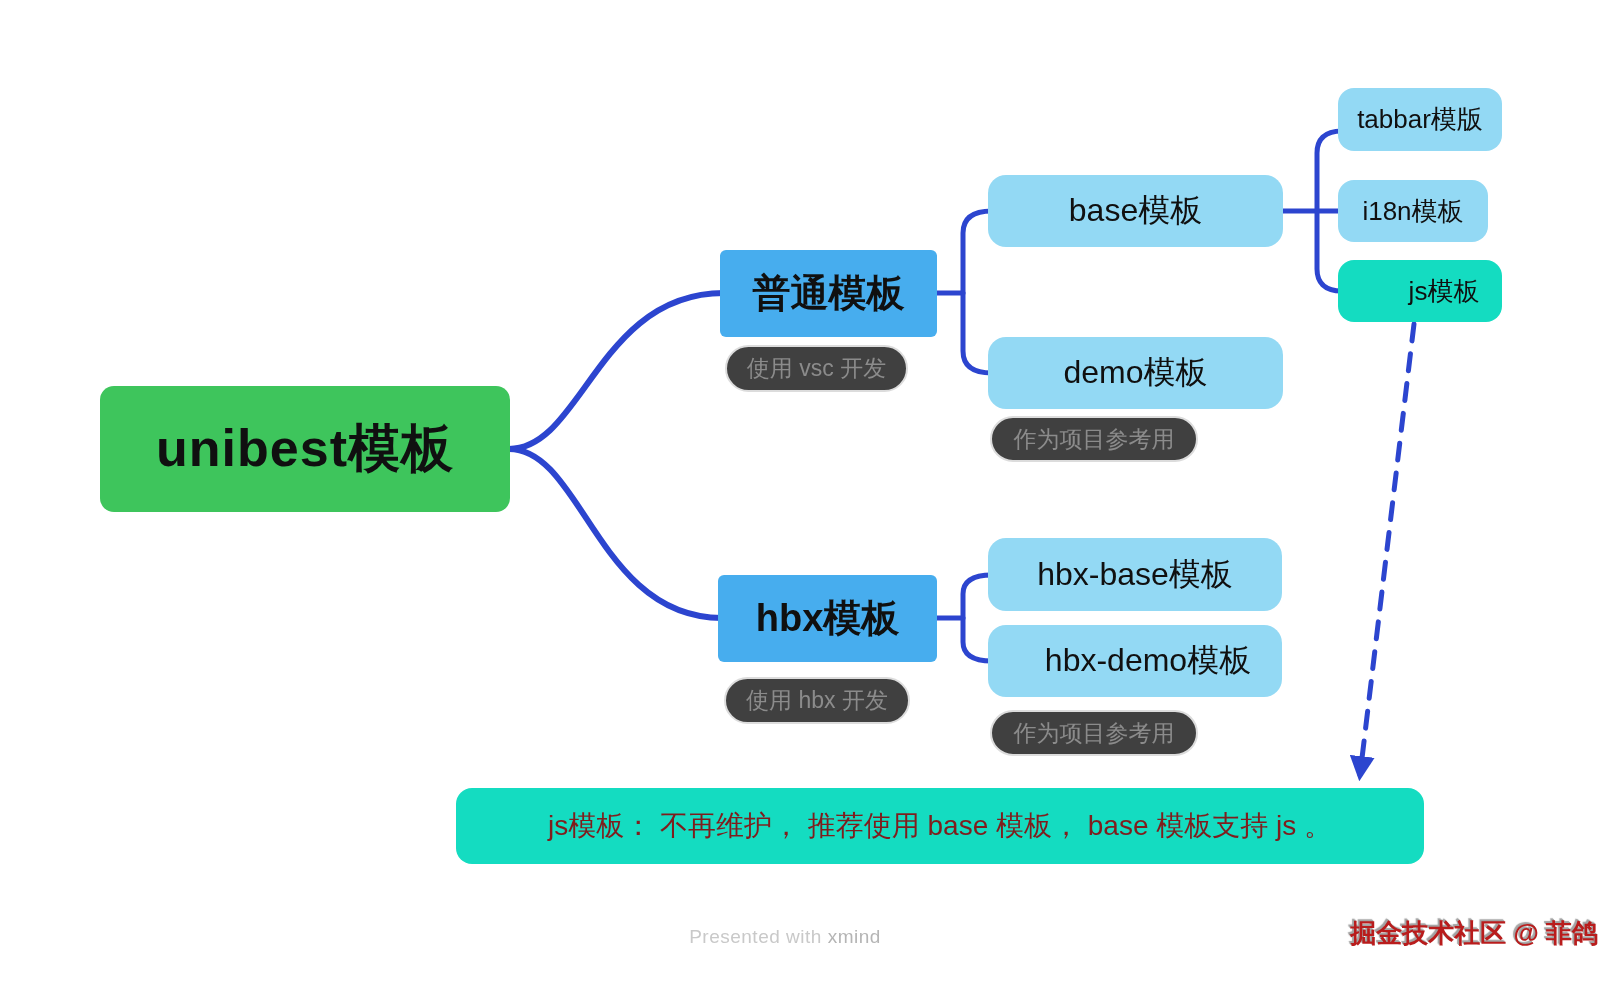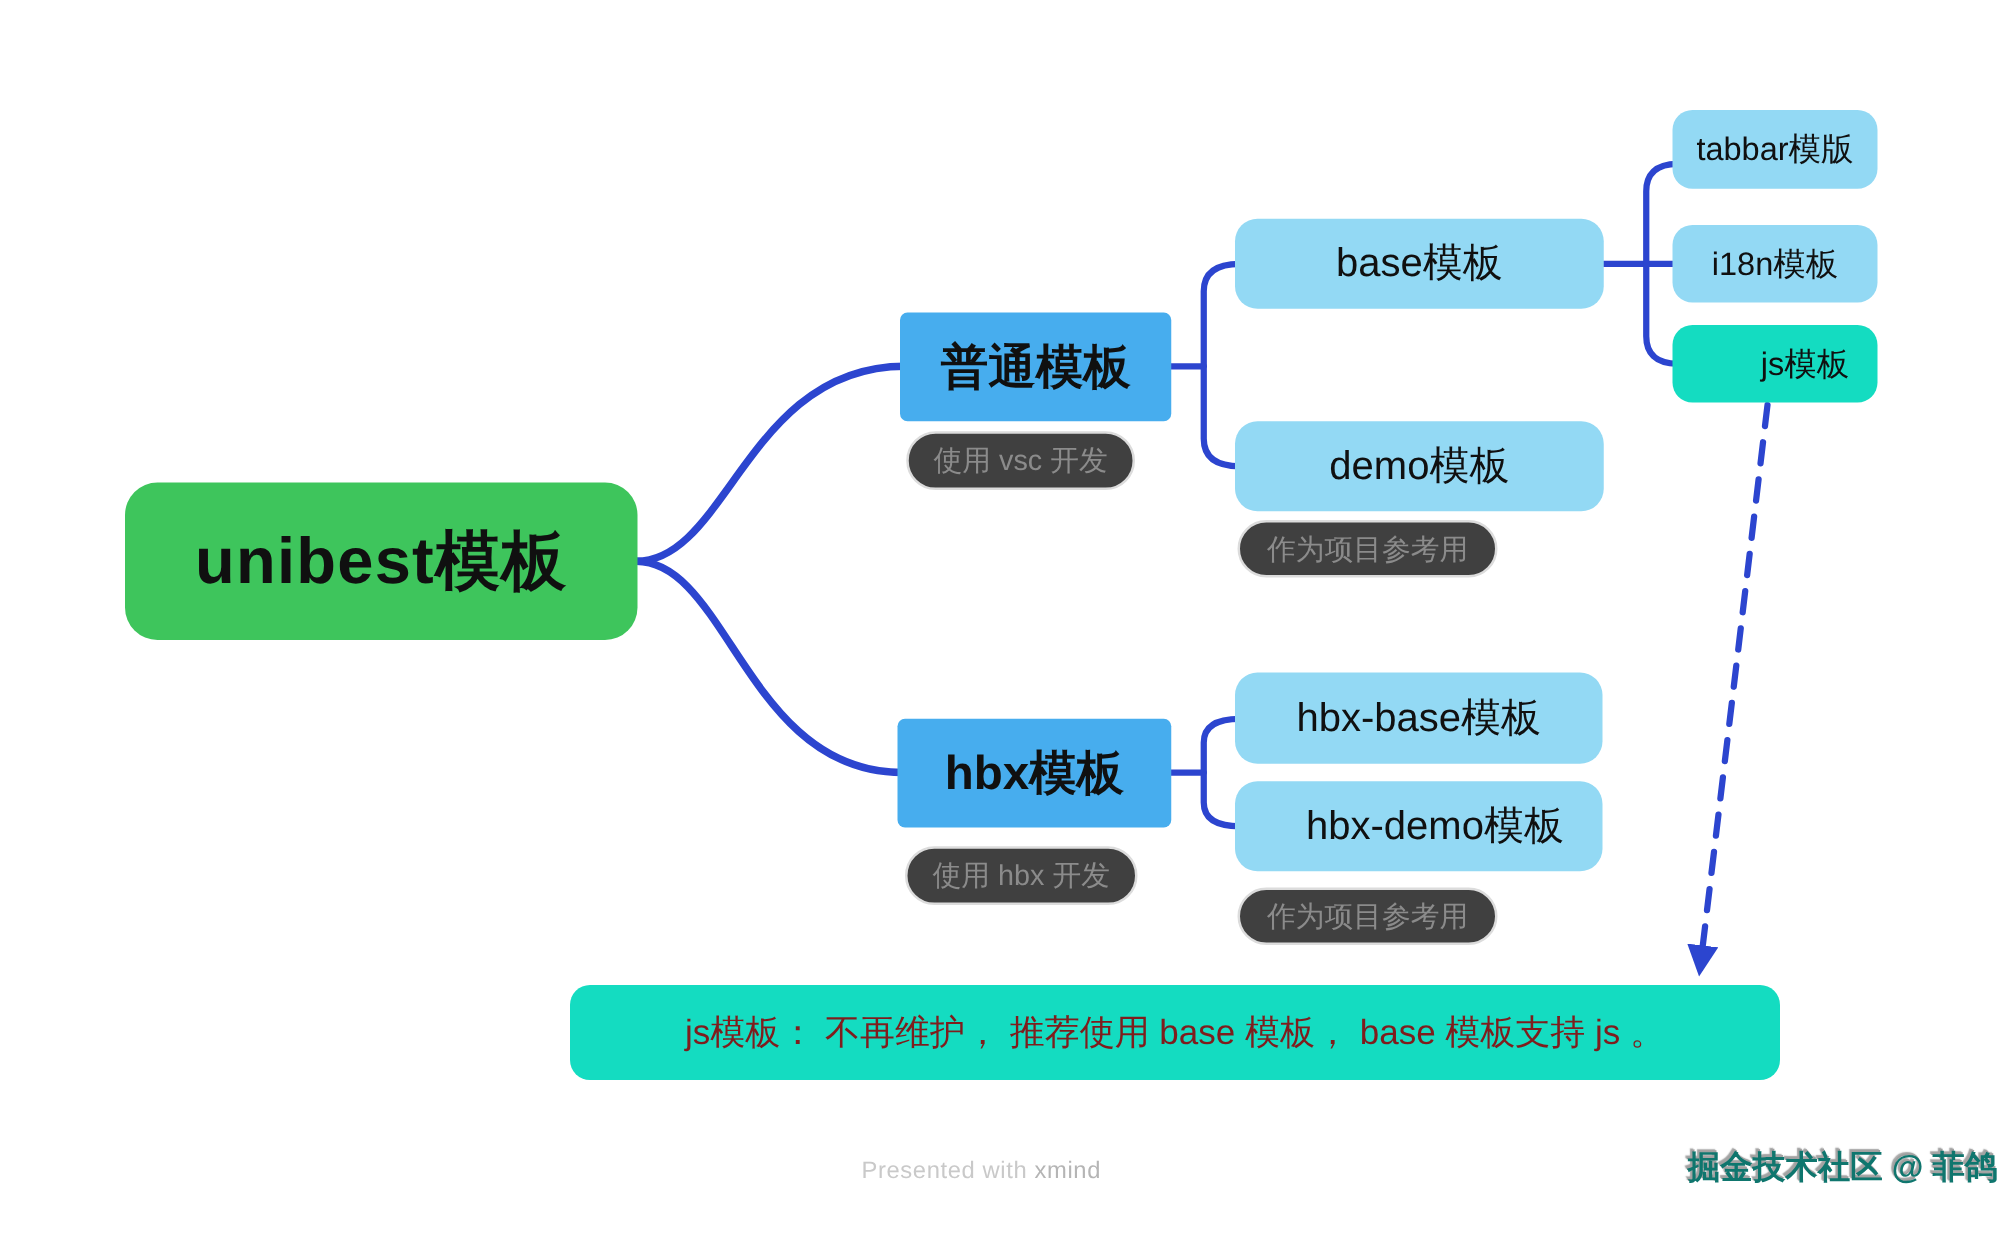--- a/index.html
+++ b/index.html
@@ -6,21 +6,21 @@
   #canvas{
     position:relative;width:1602px;height:988px;background:#ffffff;overflow:hidden;
     font-family:"Liberation Sans","DejaVu Sans",sans-serif;color:#111;
   }
   #connectors{position:absolute;left:0;top:0;width:1602px;height:988px;z-index:1;}
   .node{
     position:absolute;z-index:2;display:flex;align-items:center;justify-content:center;
     text-align:center;box-sizing:border-box;white-space:nowrap;color:#101010;
   }
   .root{
-    background:var(--root_green,#3EC55C);border-radius:26px;
+    background:var(--root_green,#3EC55C);border-radius:14px;
     font-size:52px;font-weight:700;letter-spacing:1px;
   }
   .branch{
     background:var(--branch_blue,#47ADEE);border-radius:6px;
     font-size:38px;font-weight:700;
   }
   .child{
     background:var(--child_blue,#93D9F4);border-radius:18px;
     font-size:32px;font-weight:500;
   }
@@ -37,21 +37,21 @@
     background:var(--accent_teal,#14DCC1);border-radius:16px;
     font-size:28px;font-weight:500;color:#7f1d1d;
   }
   .footer{
     position:absolute;z-index:2;left:0;top:926px;width:1570px;text-align:center;
     font-size:19px;color:#c9c9c9;letter-spacing:0.5px;
   }
   .footer b{color:#b5b5b5;font-weight:400;}
   .watermark{
     position:absolute;z-index:2;right:4px;top:916px;
-    font-size:26px;font-weight:700;color:#0f766e;
+    font-size:26px;font-weight:700;color:#b91c1c;
     text-shadow:-2px -2px 1px #a3a3a3, -1px -1px 0 #9e9e9e;
     white-space:nowrap;
   }
 </style>
 </head>
 <body>
 
 <div id="canvas">
 
   <svg id="connectors" viewBox="0 0 1602 988" xmlns="http://www.w3.org/2000/svg">
@@ -76,21 +76,21 @@
   <div class="node root" style="left:100px;top:386px;width:410px;height:126px;">unibest模板</div>
 
   <div class="node branch" style="left:720px;top:250px;width:217px;height:87px;">普通模板</div>
   <div class="node note" style="left:725px;top:345px;width:183px;height:47px;">使用 vsc 开发</div>
 
   <div class="node child" style="left:988px;top:175px;width:295px;height:72px;">base模板</div>
   <div class="node child" style="left:988px;top:337px;width:295px;height:72px;">demo模板</div>
   <div class="node note" style="left:990px;top:416px;width:208px;height:46px;">作为项目参考用</div>
 
   <div class="node leaf" style="left:1338px;top:88px;width:164px;height:63px;">tabbar模版</div>
-  <div class="node leaf" style="left:1338px;top:180px;width:164px;height:62px;">i18n模板</div>
+  <div class="node leaf" style="left:1338px;top:180px;width:150px;height:62px;">i18n模板</div>
   <div class="node leaf teal" style="left:1338px;top:260px;width:164px;height:62px;">js模板</div>
 
   <div class="node branch" style="left:718px;top:575px;width:219px;height:87px;">hbx模板</div>
   <div class="node note" style="left:724px;top:677px;width:186px;height:47px;">使用 hbx 开发</div>
 
   <div class="node child" style="left:988px;top:538px;width:294px;height:73px;">hbx-base模板</div>
   <div class="node child" style="left:988px;top:625px;width:294px;height:72px;padding-left:26px;">hbx-demo模板</div>
   <div class="node note" style="left:990px;top:710px;width:208px;height:46px;">作为项目参考用</div>
 
   <div class="node callout" style="left:456px;top:788px;width:968px;height:76px;">js模板： 不再维护， 推荐使用 base 模板， base 模板支持 js 。</div>

